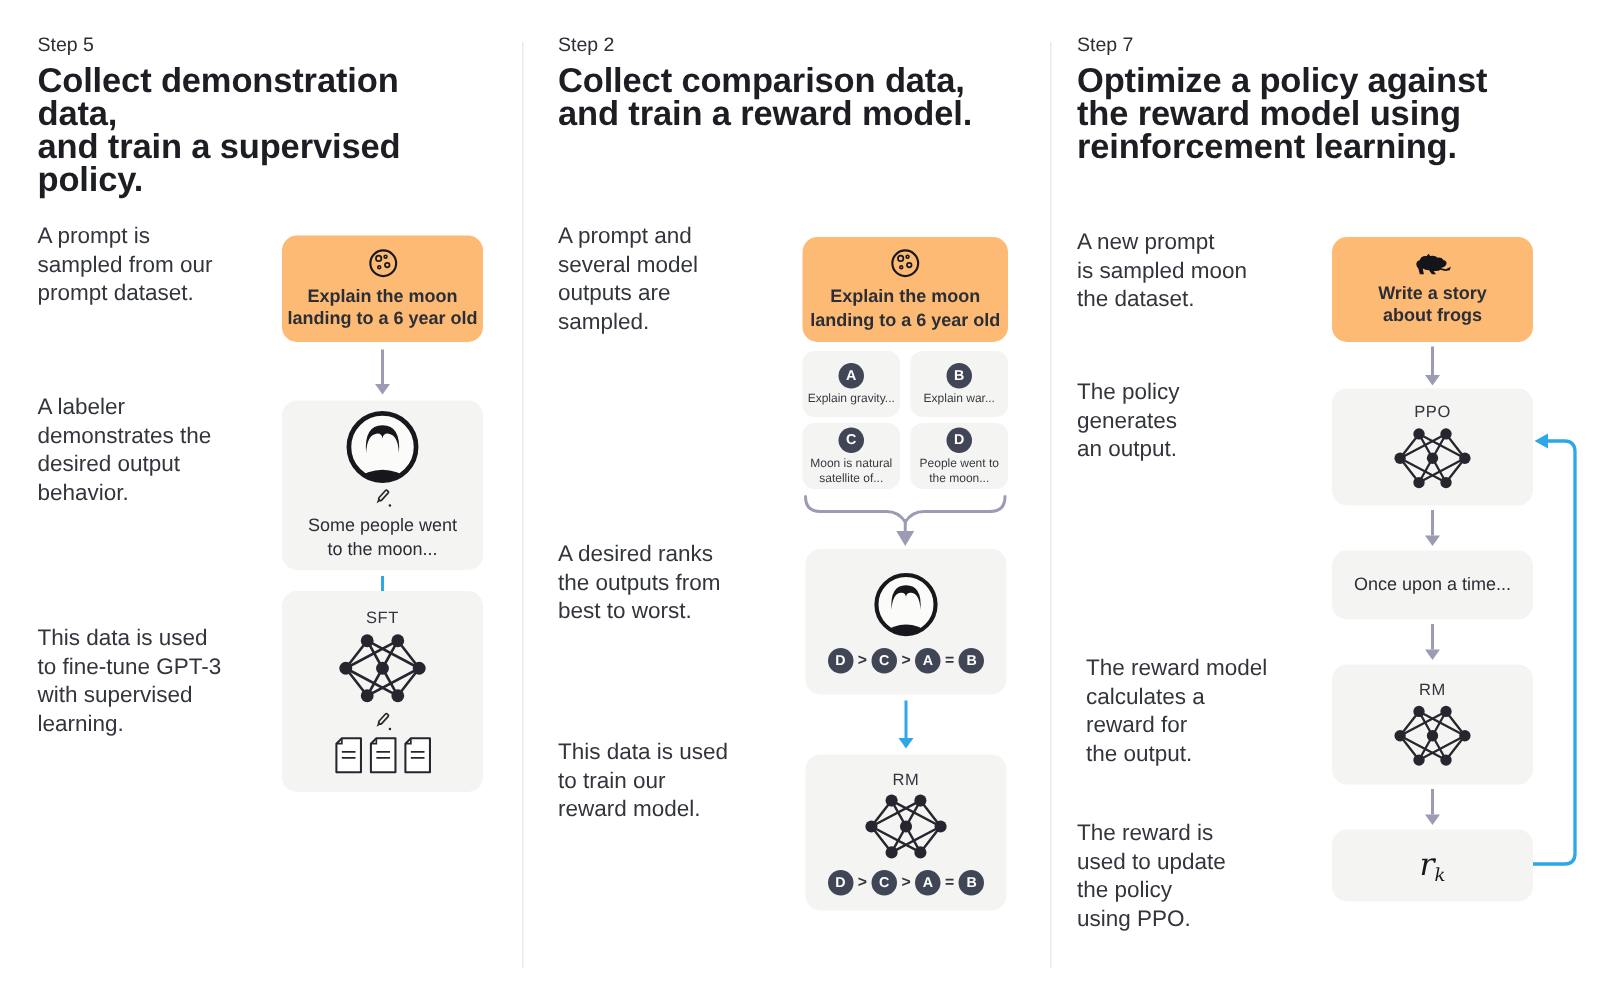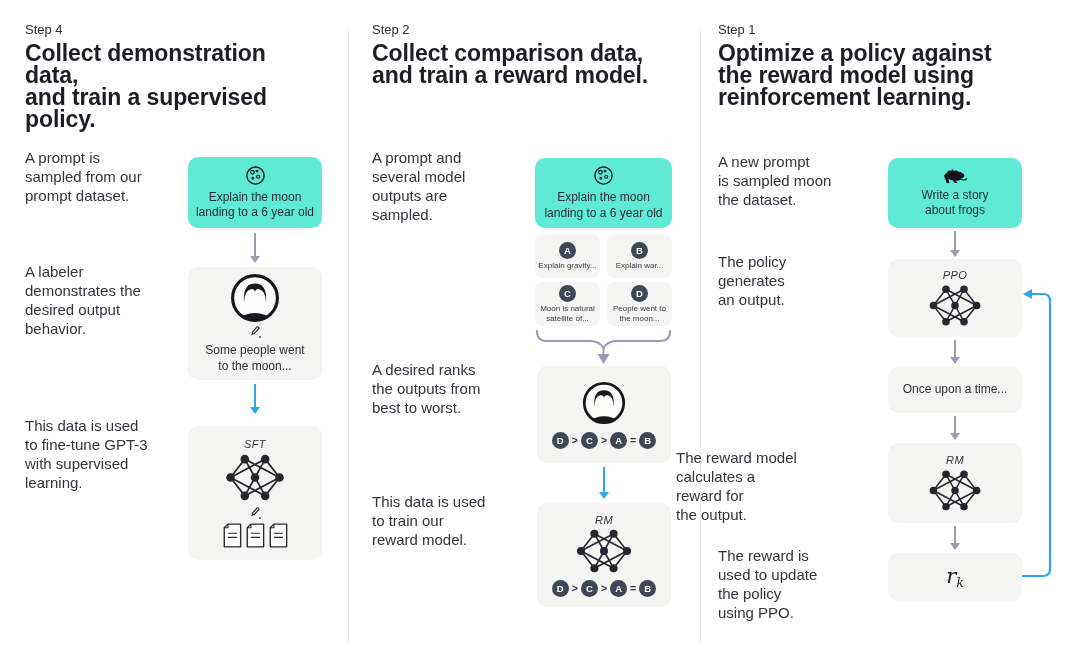--- a/index.html
+++ b/index.html
@@ -5,23 +5,23 @@
   html,body{margin:0;padding:0;background:#ffffff;}
   .canvas{position:relative;width:1080px;height:665px;background:#ffffff;overflow:hidden;
           font-family:"Liberation Sans","DejaVu Sans",sans-serif;color:#2e3038;}
   .divider{position:absolute;top:28px;height:617px;width:1px;background:#ebebeb;}
   .step-label{position:absolute;font-size:13px;color:#2c2e35;}
   .step-title{position:absolute;font-size:23px;line-height:22px;font-weight:bold;color:#1d1e23;
               letter-spacing:-0.1px;white-space:pre-line;}
   .para{position:absolute;font-size:15px;line-height:19px;color:#33353c;white-space:pre-line;}
   .box{position:absolute;border-radius:10px;background:#f4f4f2;display:flex;flex-direction:column;
        align-items:center;justify-content:center;text-align:center;}
-  .box.blue{background:#5eead4;}
+  .box.blue{background:#fdba74;font-weight:bold;}
   .box-text{font-size:12px;line-height:15.5px;color:#2c2e36;white-space:pre-line;margin-top:4px;}
-  .box-label{font-size:11px;letter-spacing:.4px;color:#33353f;font-style:italic;}
+  .box-label{font-size:11px;letter-spacing:.4px;color:#33353f;}
   .small-box{position:absolute;width:65px;height:44px;border-radius:8px;background:#f4f4f2;
              display:flex;flex-direction:column;align-items:center;justify-content:center;}
   .small-text{font-size:8px;line-height:9.5px;color:#383a42;white-space:pre-line;text-align:center;margin-top:2px;}
   .pill{width:17px;height:17px;border-radius:50%;background:#414656;color:#ffffff;font-size:9.5px;
         font-weight:bold;display:flex;align-items:center;justify-content:center;}
   .rank-row{display:flex;align-items:center;gap:3px;}
   .op{font-size:10.5px;font-weight:bold;color:#33353f;}
   .arr{position:absolute;width:2px;color:#9b9cb3;}
   .arr .shaft{display:block;width:2px;height:calc(100% - 7px);background:currentColor;}
   .arr::after{content:"";position:absolute;bottom:0;left:-4.5px;border:5.5px solid transparent;
@@ -89,21 +89,21 @@
       <path d="M3.5,12.5 Q1.5,8 6,6.5 Q7,2.5 12,3 L13.5,1 L15,3 Q19,2 21.5,4.5 Q25,4 26.5,6.5 Q30,7.5 29,10.5 Q28,13 24,13.5 L28.5,14.5 L33,12.5 L32,15.5 L28,16 L24,15 Q22,16.5 18,16 L20,19 H16.5 L14,15.5 Q10.5,15.5 8.5,14 L9.5,19 H6 L4.5,13.5 Q3.8,13.2 3.5,12.5 Z" fill="#141419"></path>
     </symbol>
   </defs>
 </svg>
 
 <div class="canvas">
 
   <div class="divider" style="left:348px;"></div>
   <div class="divider" style="left:700px;"></div>
 
-  <div class="step-label" style="left:25px;top:22px;">Step 4</div>
+  <div class="step-label" style="left:25px;top:22px;">Step 5</div>
   <div class="step-title" style="left:25px;top:42px;width:300px;">Collect demonstration data,
 and train a supervised policy.</div>
   <div class="para" style="left:25px;top:148px;width:160px;">A prompt is
 sampled from our
 prompt dataset.</div>
   <div class="para" style="left:25px;top:262px;width:160px;">A labeler
 demonstrates the
 desired output
 behavior.</div>
   <div class="para" style="left:25px;top:416px;width:160px;">This data is used
@@ -131,21 +131,21 @@
         <use href="#sym-pencil"></use>
       </svg>
     <div class="box-text">Some people went
 to the moon...</div>
   </div>
 
   <div class="arr blue" style="left:254px;top:384px;height:30px;">
       <span class="shaft"></span>
     </div>
 
-  <div class="box" style="left:188px;top:426px;width:134px;height:134px;">
+  <div class="box" style="left:188px;top:394px;width:134px;height:134px;">
     <div class="box-label">SFT</div>
     <svg width="66" height="51" style="margin-top:2px;">
         <use href="#sym-nn"></use>
       </svg>
     <svg width="14" height="14" style="margin-top:3px;">
         <use href="#sym-pencil"></use>
       </svg>
     <div style="display:flex;gap:3px;margin-top:3px;">
       <svg width="20" height="25">
           <use href="#sym-doc"></use>
@@ -234,31 +234,31 @@
       <span class="pill">D</span>
       <span class="op">&gt;</span>
       <span class="pill">C</span>
       <span class="op">&gt;</span>
       <span class="pill">A</span>
       <span class="op">=</span>
       <span class="pill">B</span>
     </div>
   </div>
 
-  <div class="step-label" style="left:718px;top:22px;">Step 1</div>
+  <div class="step-label" style="left:718px;top:22px;">Step 7</div>
   <div class="step-title" style="left:718px;top:42px;width:300px;">Optimize a policy against
 the reward model using
 reinforcement learning.</div>
   <div class="para" style="left:718px;top:152px;width:170px;">A new prompt
 is sampled moon
 the dataset.</div>
   <div class="para" style="left:718px;top:252px;width:170px;">The policy
 generates
 an output.</div>
-  <div class="para" style="left:676px;top:436px;width:170px;margin-top:12px;">The reward model
+  <div class="para" style="left:724px;top:436px;width:170px;">The reward model
 calculates a
 reward for
 the output.</div>
   <div class="para" style="left:718px;top:546px;width:170px;">The reward is
 used to update
 the policy
 using PPO.</div>
 
   <div class="box blue" style="left:888px;top:158px;width:134px;height:70px;">
     <svg width="26" height="16">

